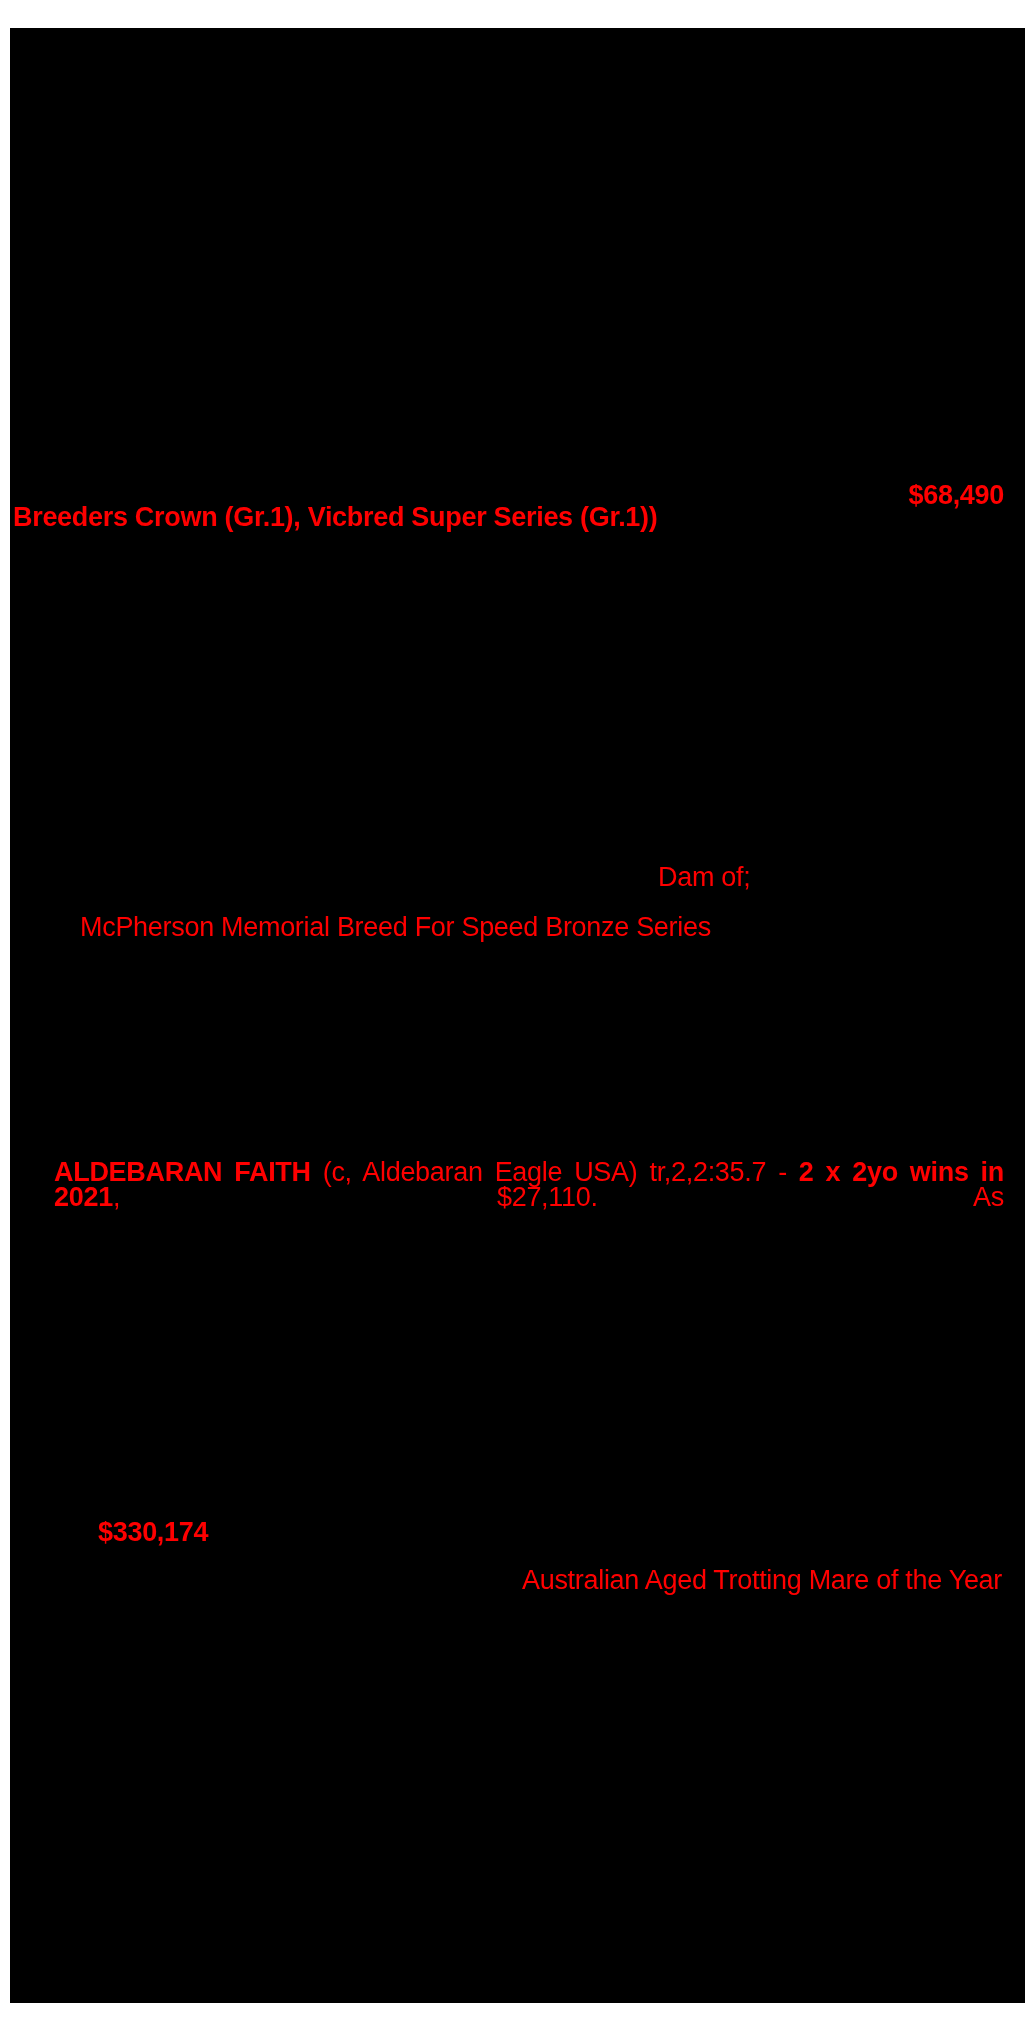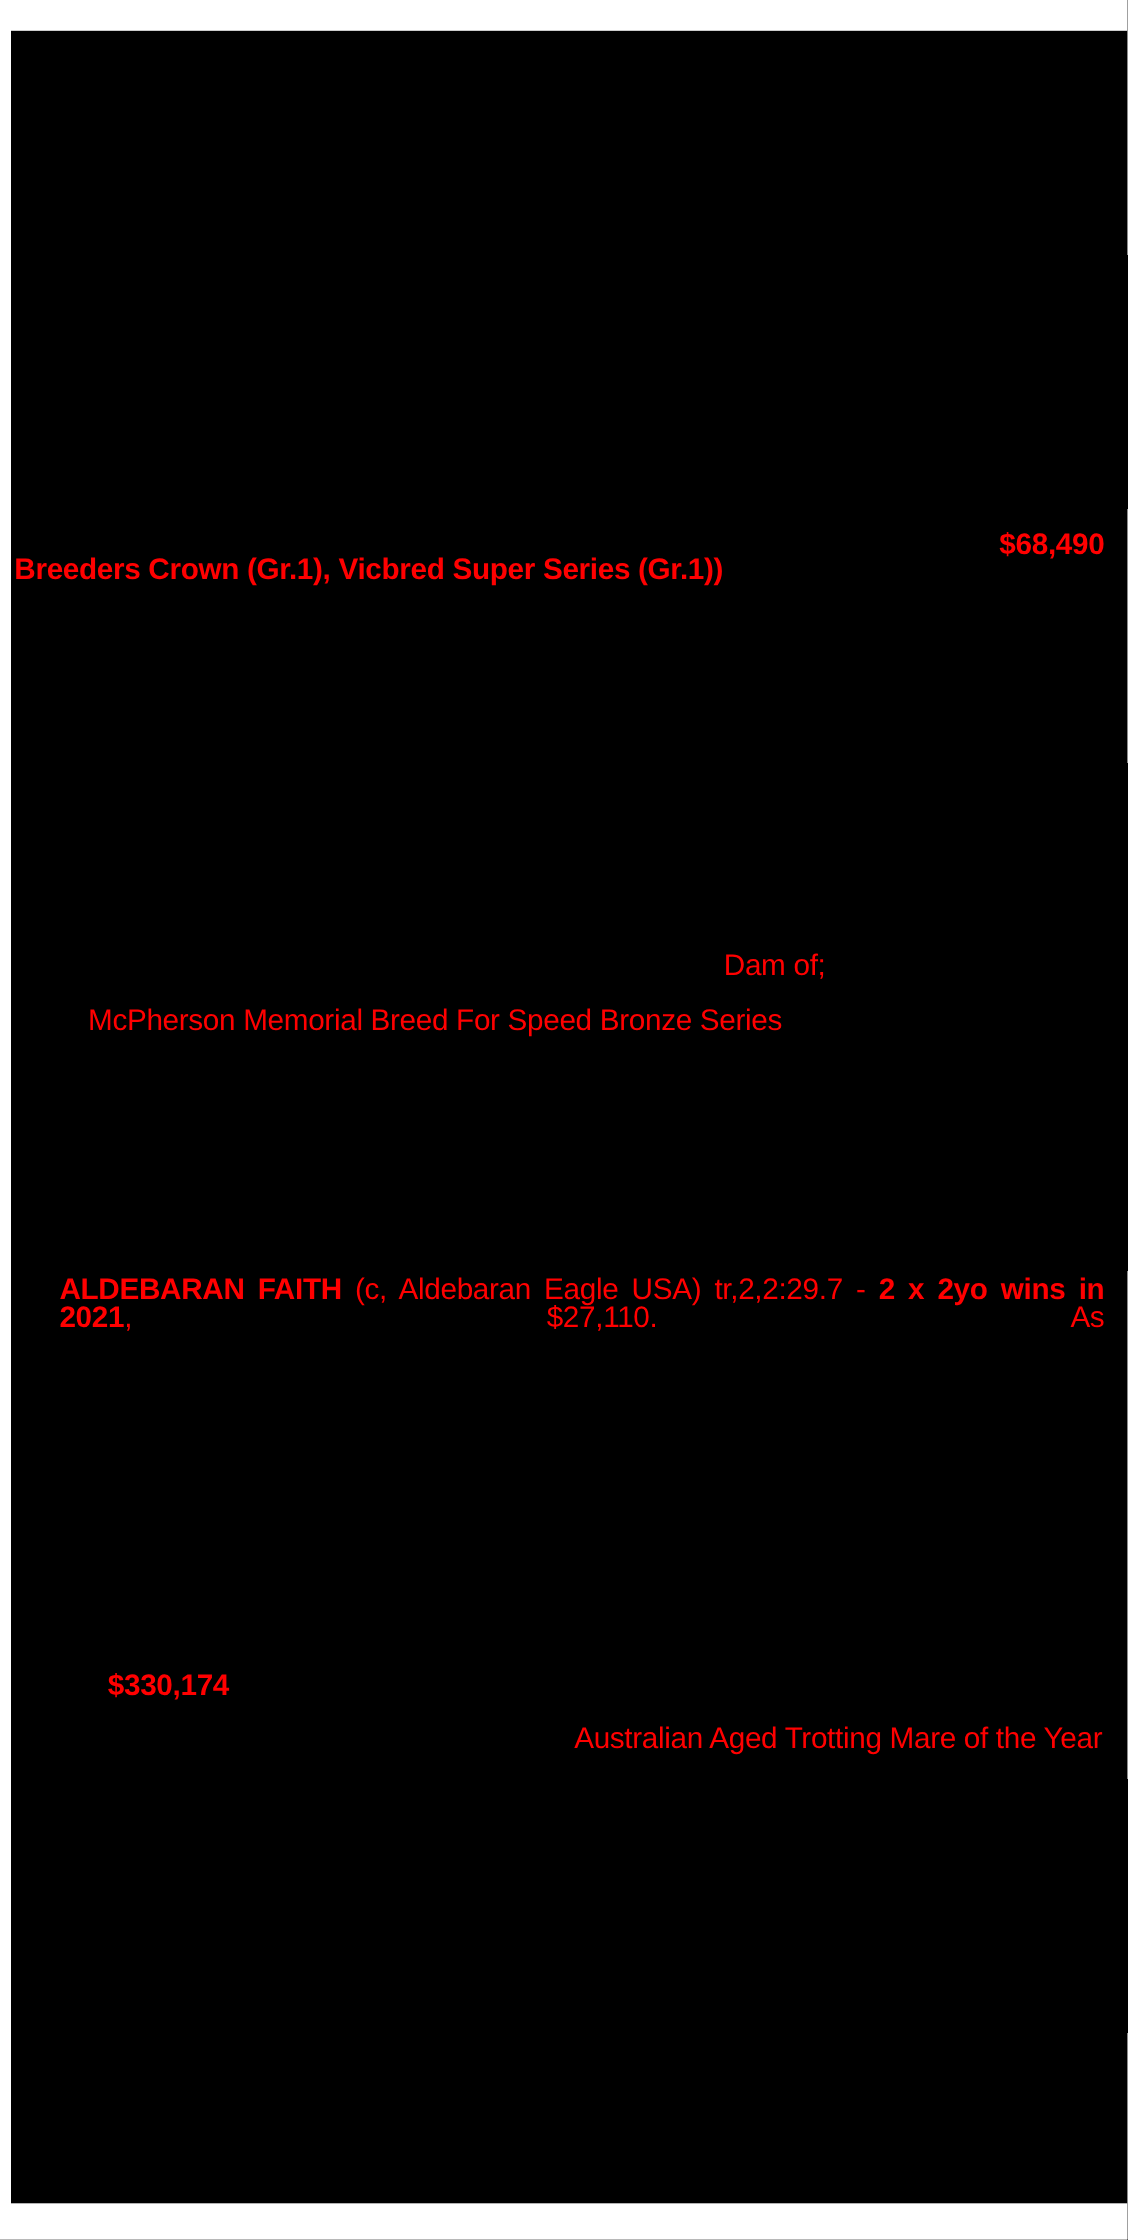--- a/index.html
+++ b/index.html
@@ -57,19 +57,19 @@
   <div class="line right" id="ln-vera-earnings"><span class="seg-bold">$68,490</span></div>
 
 
   <div class="line" id="ln-vera-2"><span class="seg-bold">Breeders Crown (Gr.1), Vicbred Super Series (Gr.1))</span></div>
 
   <div class="line" id="ln-dam-of"><span class="seg-reg">Dam of;</span></div>
 
 
   <div class="line" id="ln-paris-2"><span class="seg-reg">McPherson Memorial Breed For Speed Bronze Series</span></div>
 
-  <div class="line justify" id="ln-boyd-1"><span class="seg-bold">ALDEBARAN FAITH</span><span class="seg-reg"> (c, Aldebaran Eagle USA) tr,2,2:29.7 - </span><span class="seg-bold">2 x 2yo wins in 2021</span><span class="seg-reg">, $27,110. As</span></div>
+  <div class="line justify" id="ln-boyd-1"><span class="seg-bold">ALDEBARAN FAITH</span><span class="seg-reg"> (c, Aldebaran Eagle USA) tr,2,2:35.7 - </span><span class="seg-bold">2 x 2yo wins in 2021</span><span class="seg-reg">, $27,110. As</span></div>
 
 
   <div class="line" id="ln-mare-earnings"><span class="seg-bold">$330,174</span></div>
 
   <div class="line right" id="ln-mare-title"><span class="seg-reg">Australian Aged Trotting Mare of the Year</span></div>
 </div>
 
 </body></html>

